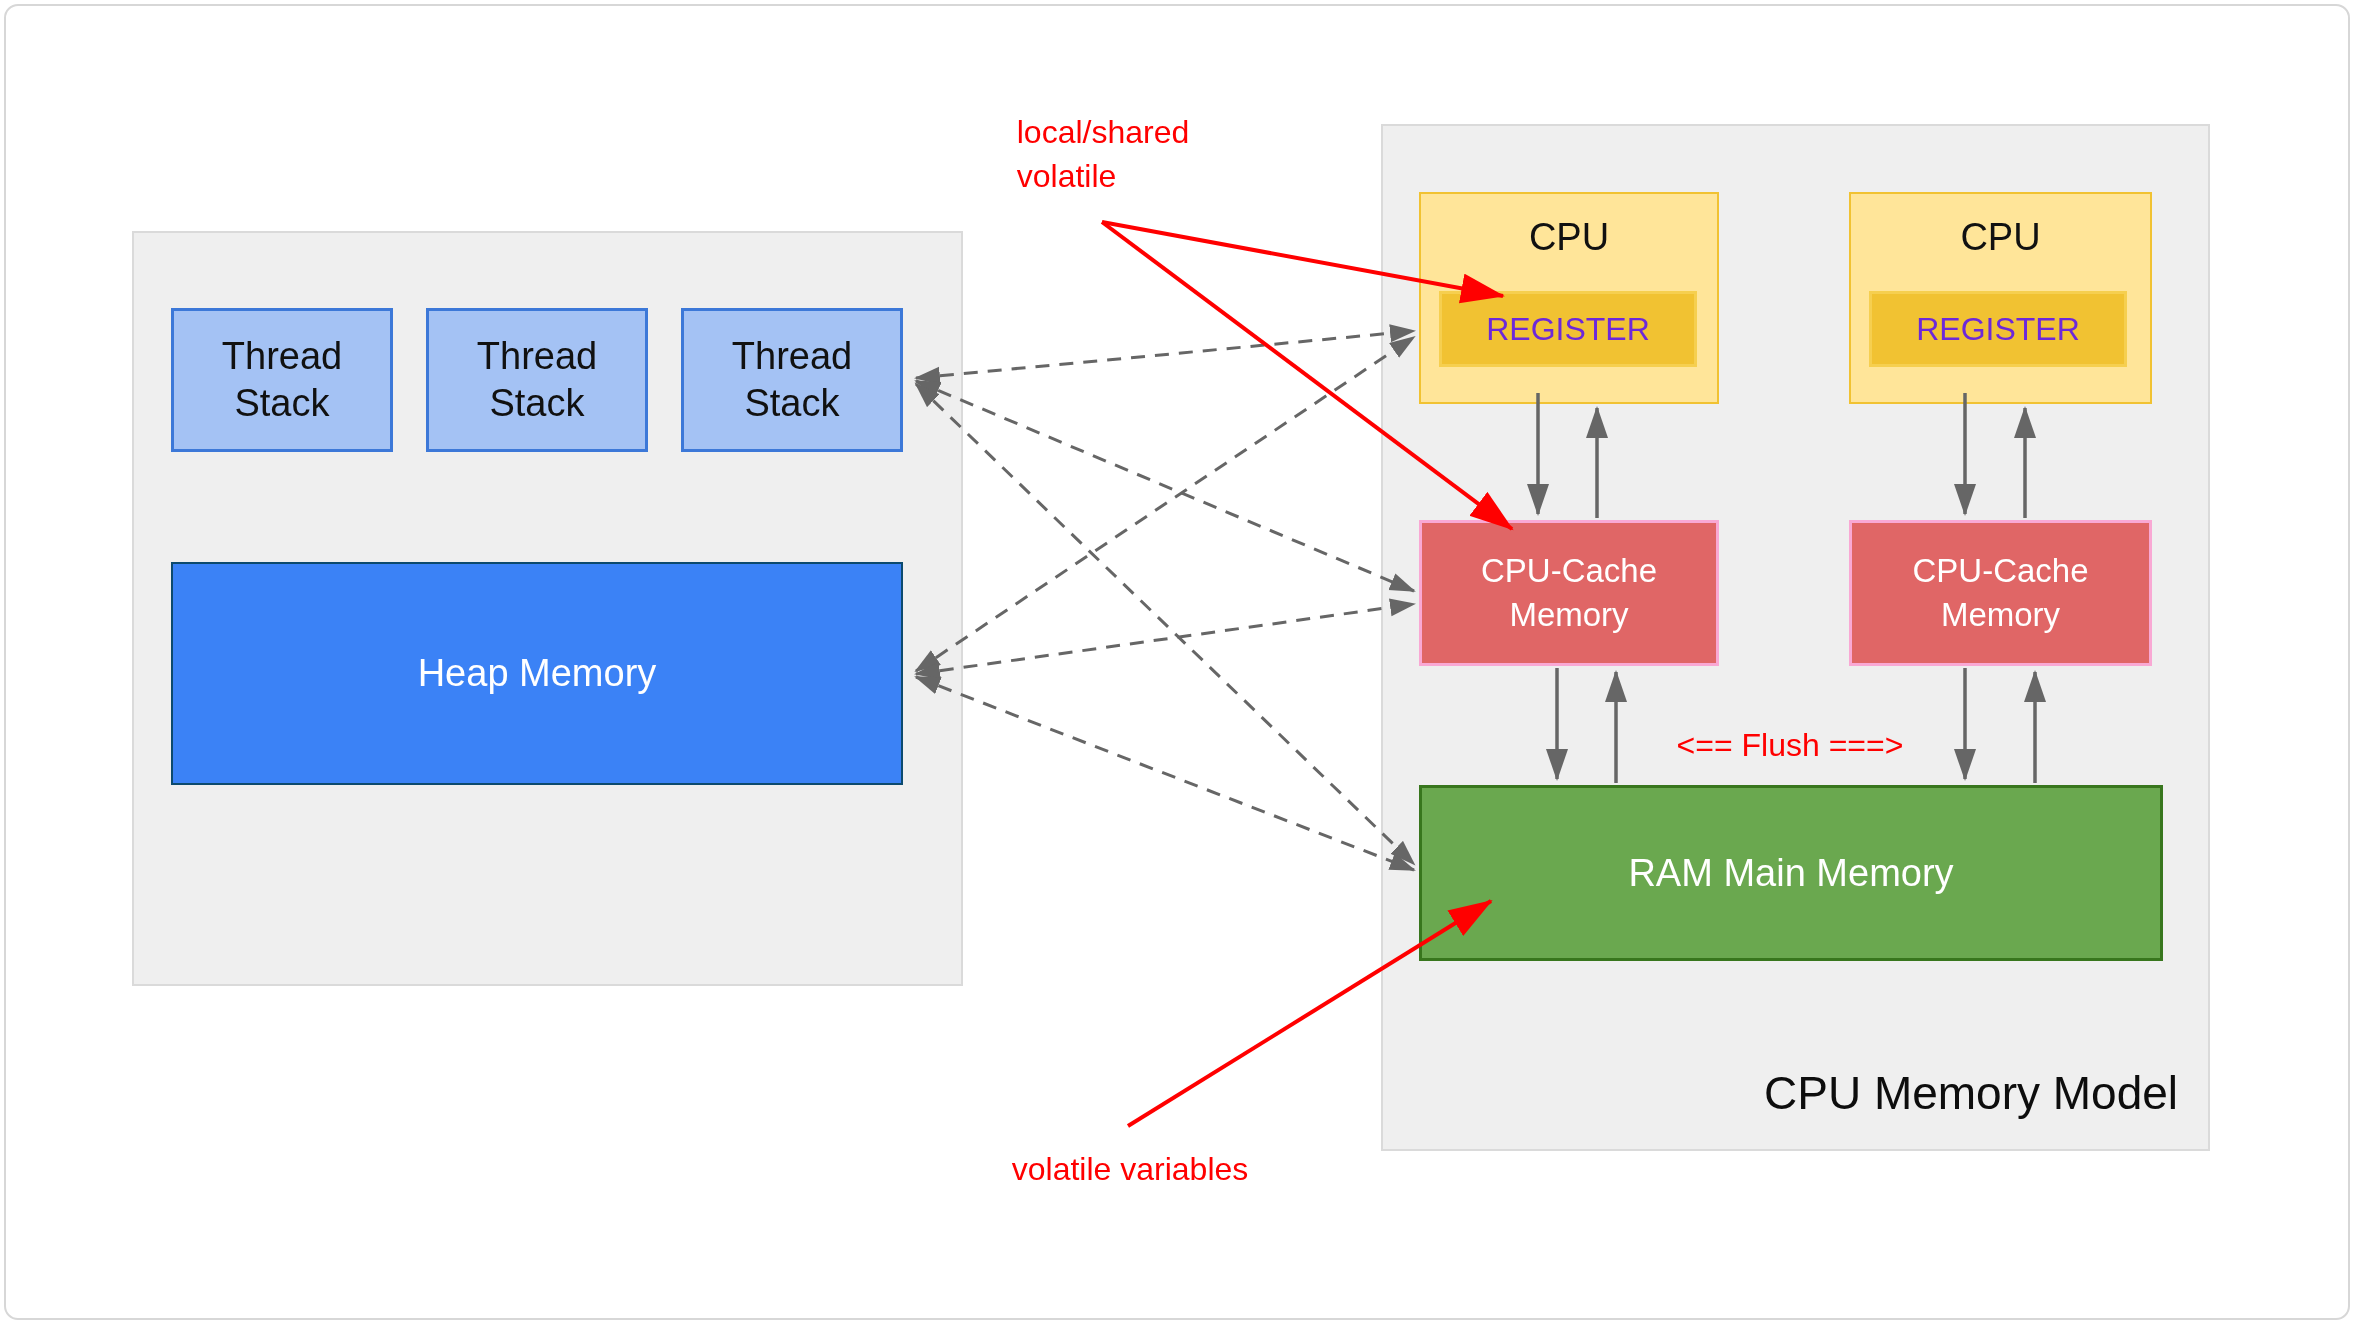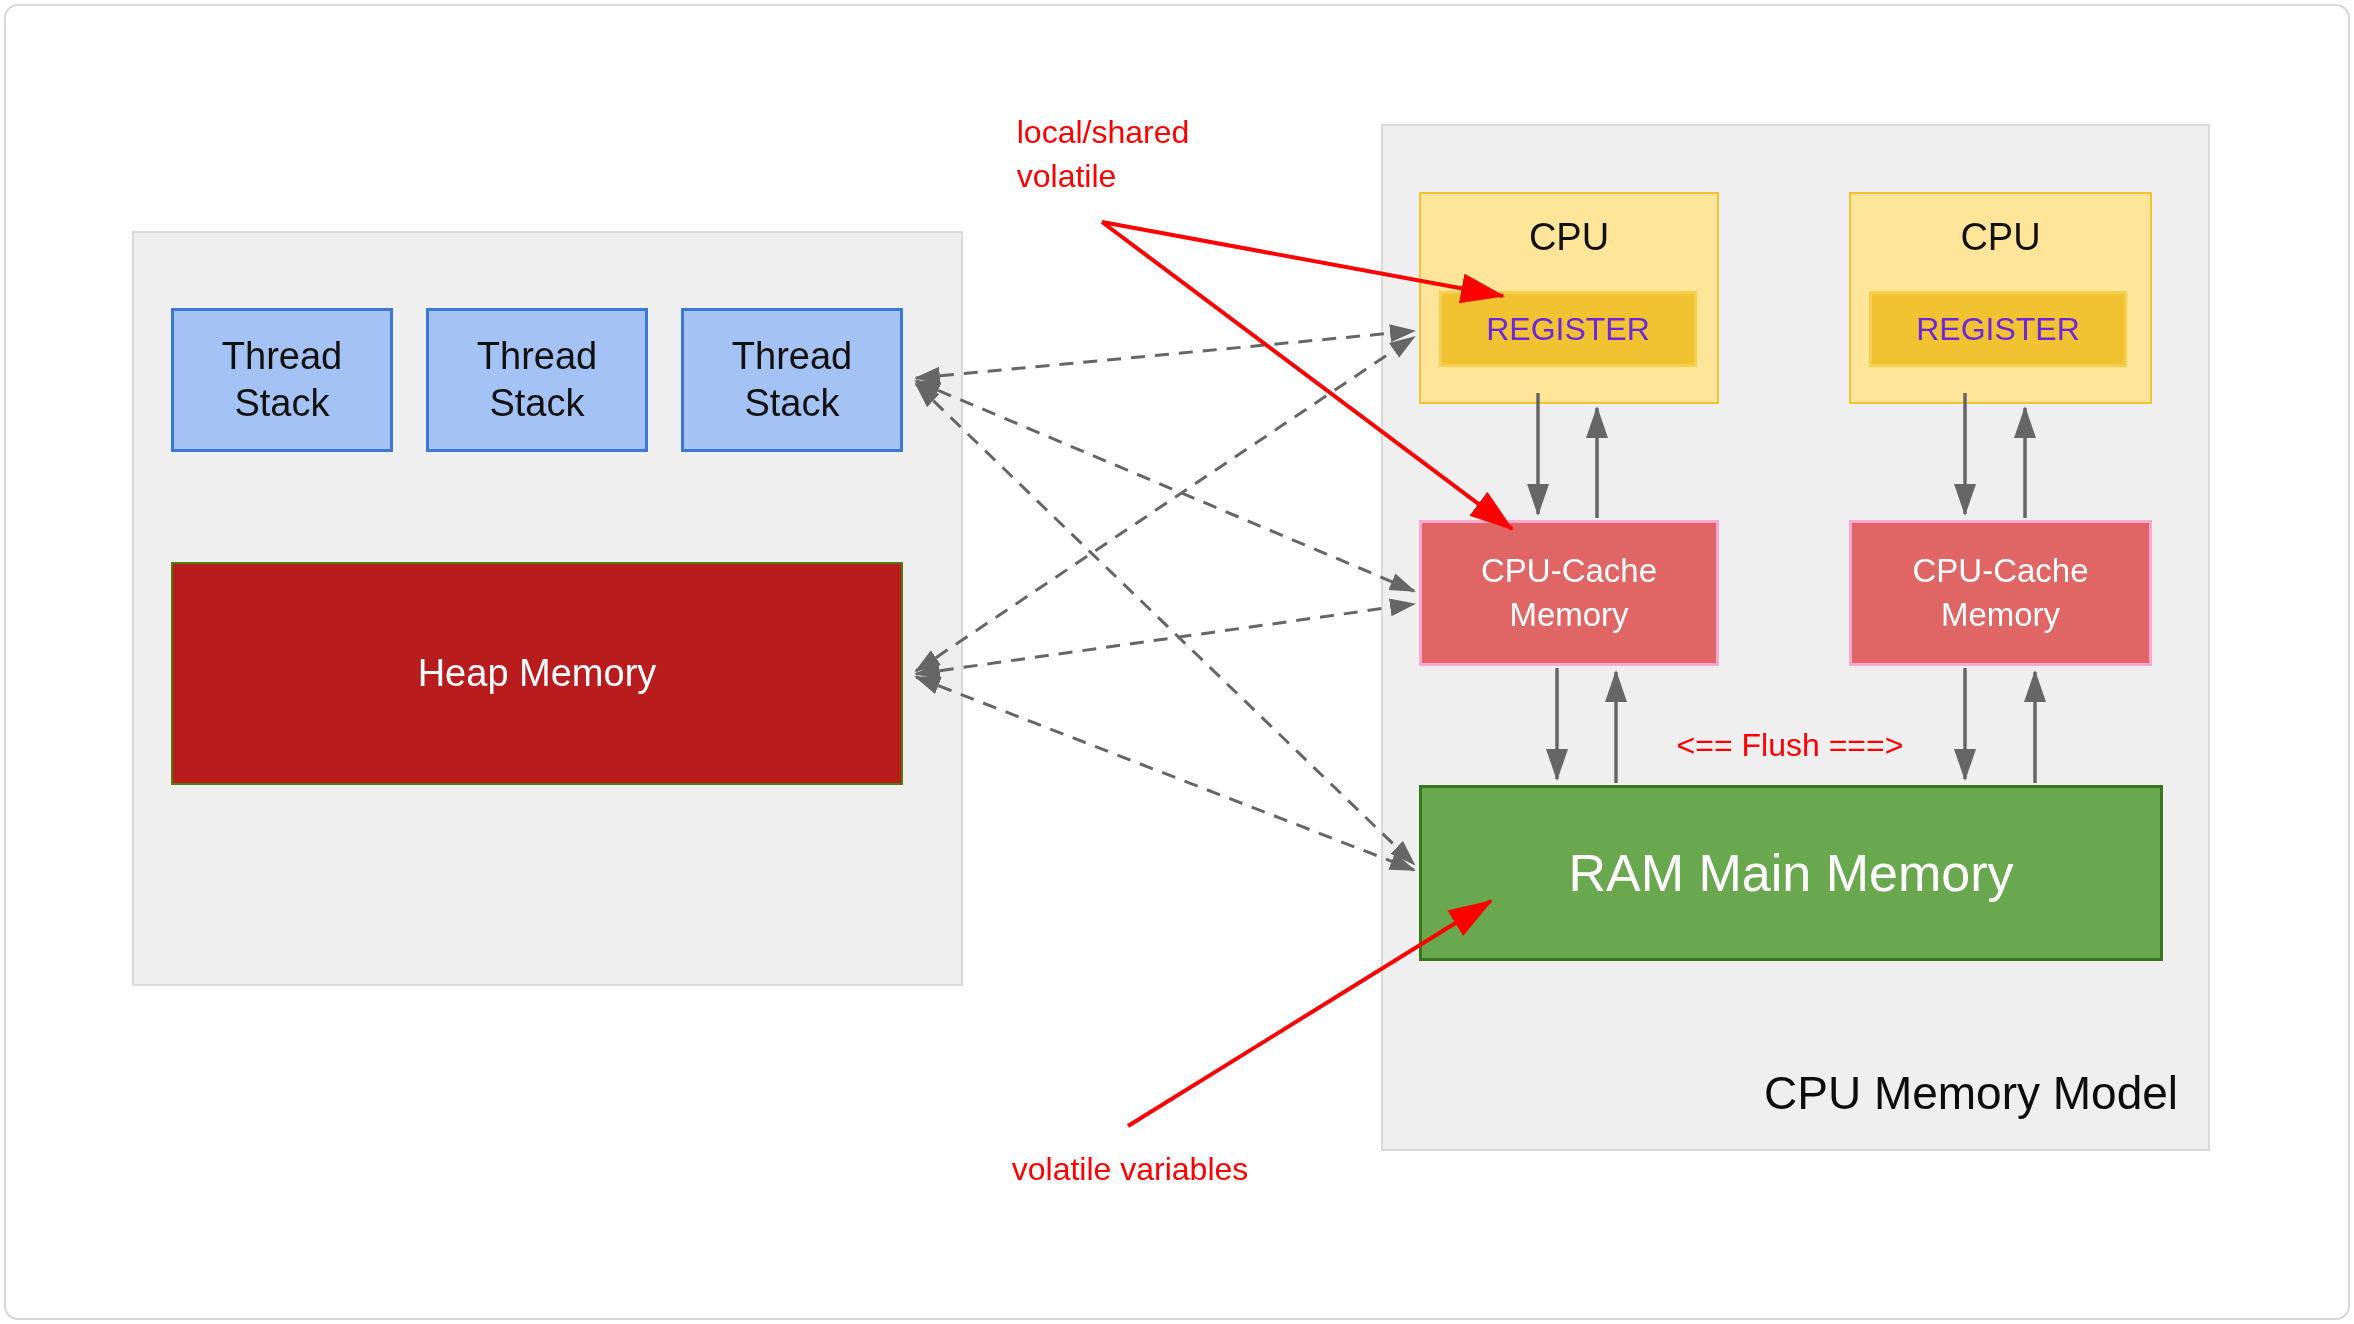--- a/index.html
+++ b/index.html
@@ -4,26 +4,26 @@
 <style>
   html,body{margin:0;padding:0;background:#ffffff;}
   .canvas{position:relative;width:2354px;height:1324px;background:#ffffff;overflow:hidden;
           font-family:"Liberation Sans","DejaVu Sans",sans-serif;}
   .card-frame{position:absolute;inset:4px;border:2px solid #d7d7d7;border-radius:14px;}
   .panel{position:absolute;background:#efefef;border:2px solid #dadada;box-sizing:border-box;}
   .panel-label{position:absolute;font-size:46px;color:#0d0d0d;white-space:nowrap;}
   .box{position:absolute;box-sizing:border-box;display:flex;flex-direction:column;
        align-items:center;justify-content:center;text-align:center;}
   .ts{background:#a4c2f4;border:3px solid #3c78d8;font-size:38px;line-height:47px;color:#111;}
-  .heap{background:#b91c1c;border:2px solid #4d7c0f;font-size:38px;color:#ffffff;}
+  .heap{background:#3b82f6;border:2px solid #0c4a6e;font-size:38px;color:#ffffff;}
   .cpu{background:#ffe599;border:2px solid #f1c232;justify-content:flex-start;padding-top:22px;
        font-size:38px;color:#111;}
   .reg{background:#f1c232;border:3px solid #f6cf4f;font-size:32px;color:#6d28d9;}
   .cache{background:#e06666;border:3px solid #f9a8d4;font-size:33px;line-height:44px;color:#ffffff;}
-  .ram{background:#6aa84f;border:3px solid #38761d;font-size:52px;color:#ffffff;}
+  .ram{background:#6aa84f;border:3px solid #38761d;font-size:38px;color:#ffffff;}
   .red-note{position:absolute;color:#ff0000;font-size:32px;line-height:44px;
             transform:translateX(-50%);white-space:nowrap;}
   svg.overlay{position:absolute;left:0;top:0;width:2354px;height:1324px;pointer-events:none;}
   .dash{stroke:#666666;stroke-width:3;fill:none;stroke-dasharray:14 10;}
   .varrow{stroke:#666666;stroke-width:3.5;fill:none;}
   .redline{stroke:#ff0000;stroke-width:4;fill:none;}
 </style>
 </head>
 <body>
 

